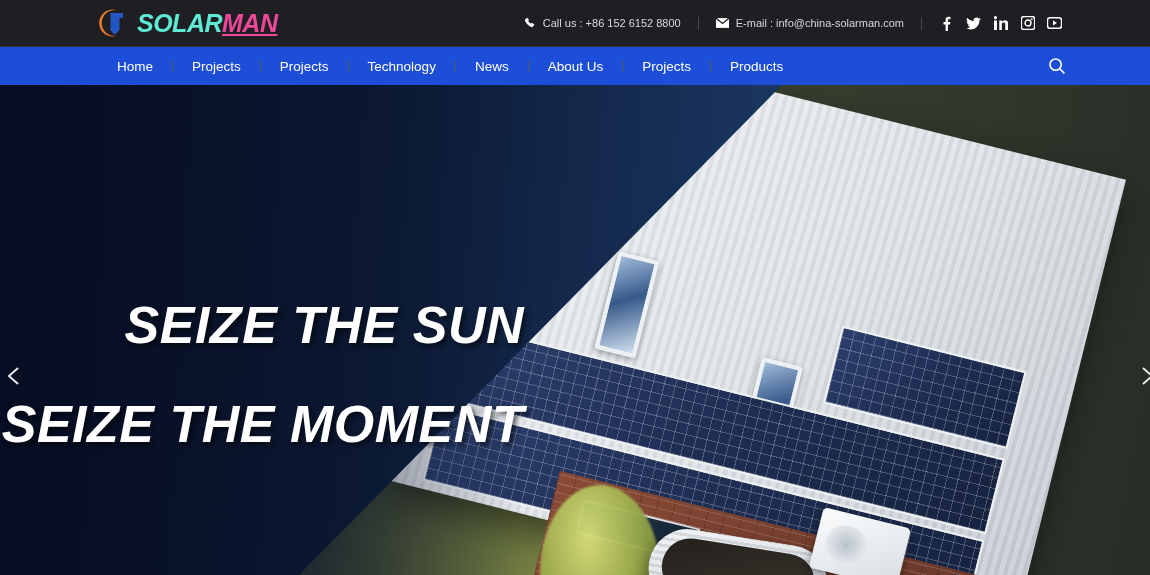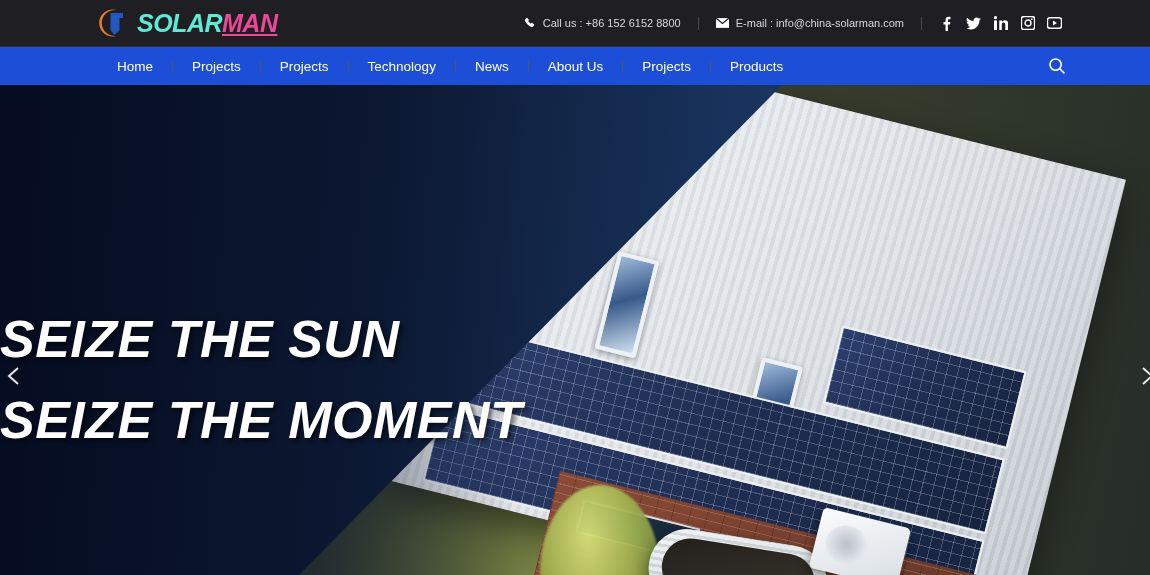--- a/index.html
+++ b/index.html
@@ -187,35 +187,36 @@
   }
   .overlay-feather{
     position:absolute; inset:0;
     background:linear-gradient(92deg, rgba(6,13,34,.9) 0%, rgba(11,23,48,.55) 28%, rgba(25,51,92,0) 46%);
     z-index:6;
   }
 
   
   .hero-copy{
     position:absolute;
-    left:0; top:228px;
+    left:0; top:214px;
     width:560px;
     z-index:12;
+    text-align:right;
     padding-right:36px;
   }
   .hero-line{
     color:#ffffff;
     font-weight:bold; font-style:italic;
     font-size:52px;
     letter-spacing:0.5px;
     line-height:1;
     text-shadow:3px 3px 5px rgba(0,0,0,.55);
     white-space:nowrap;
   }
-  .hero-line.l2{ margin-top:29px; }
+  .hero-line.l2{ margin-top:47px; }
 
   
   .arrow{
     position:absolute; top:278px;
     z-index:14; cursor:pointer;
     width:26px; height:26px;
   }
   .arrow svg{ stroke:#ffffff; fill:none; stroke-width:2; opacity:.9; }
   .arrow.left{ left:2px; }
   .arrow.right{ right:-9px; }

